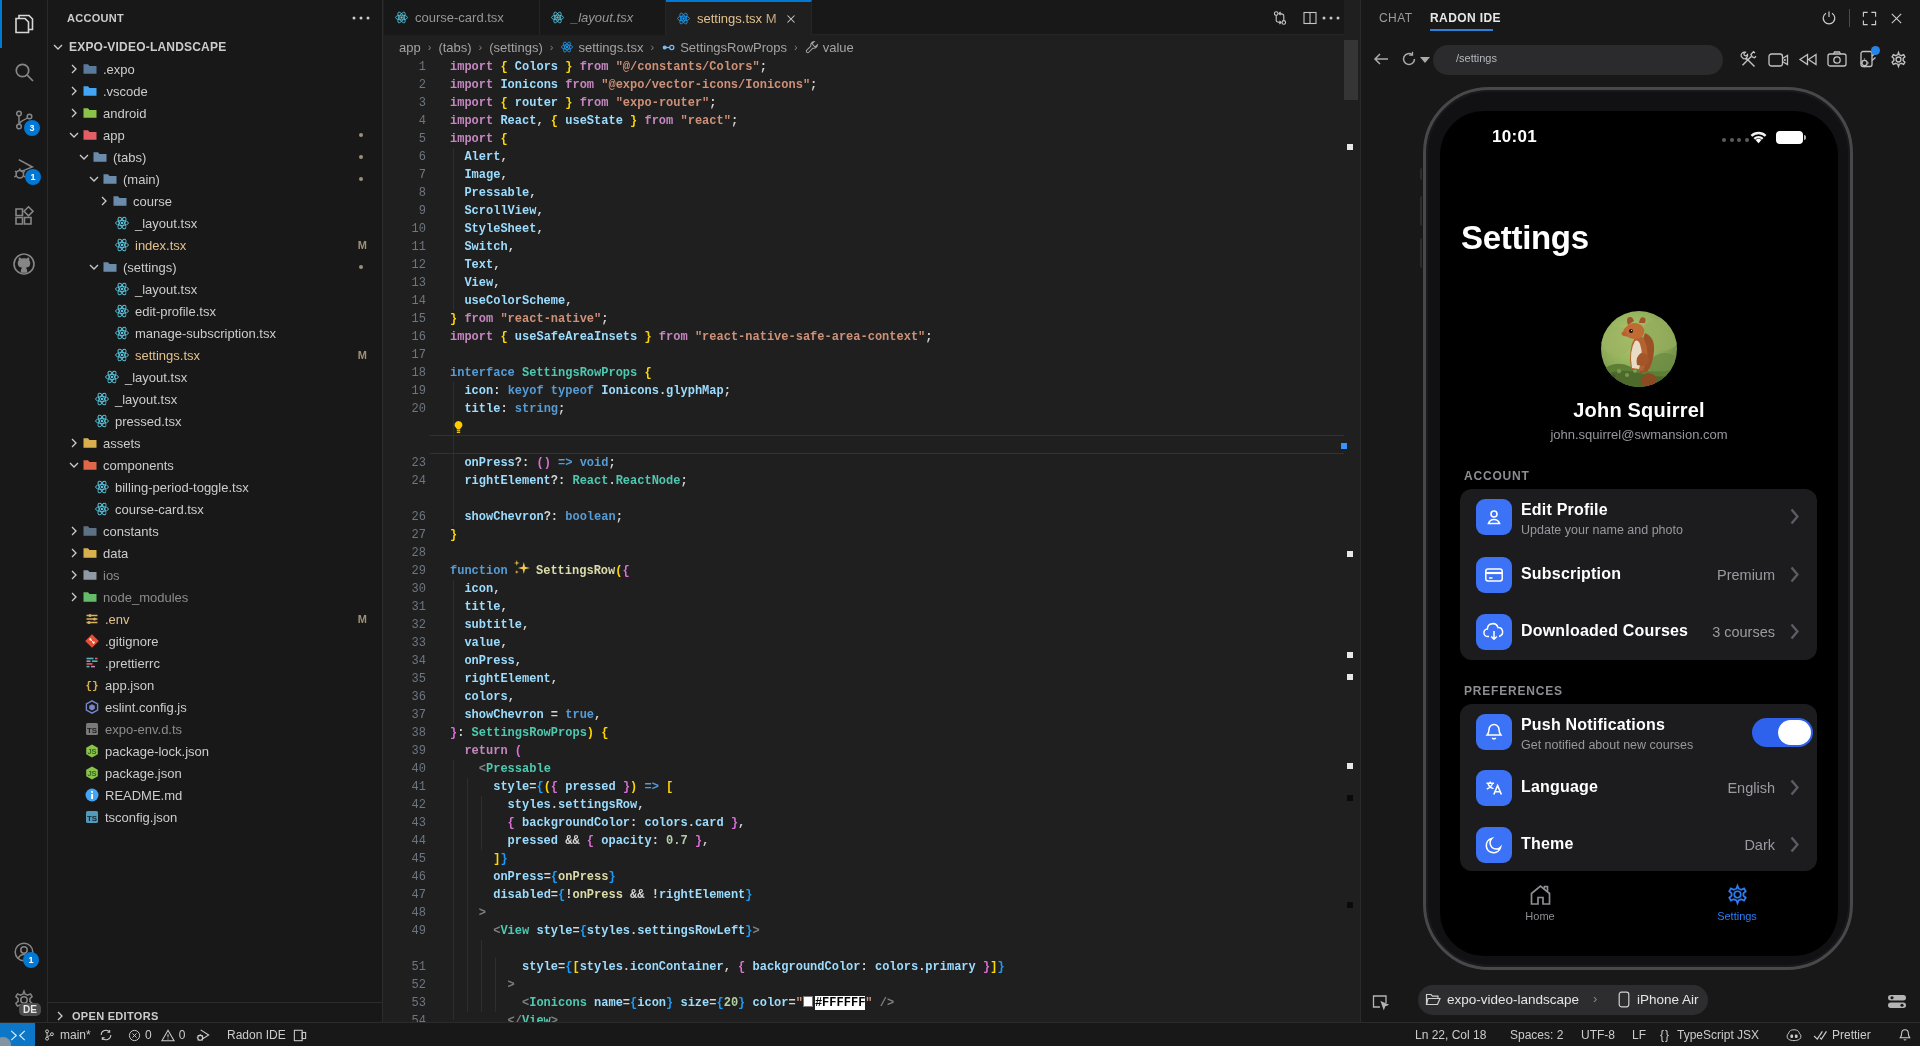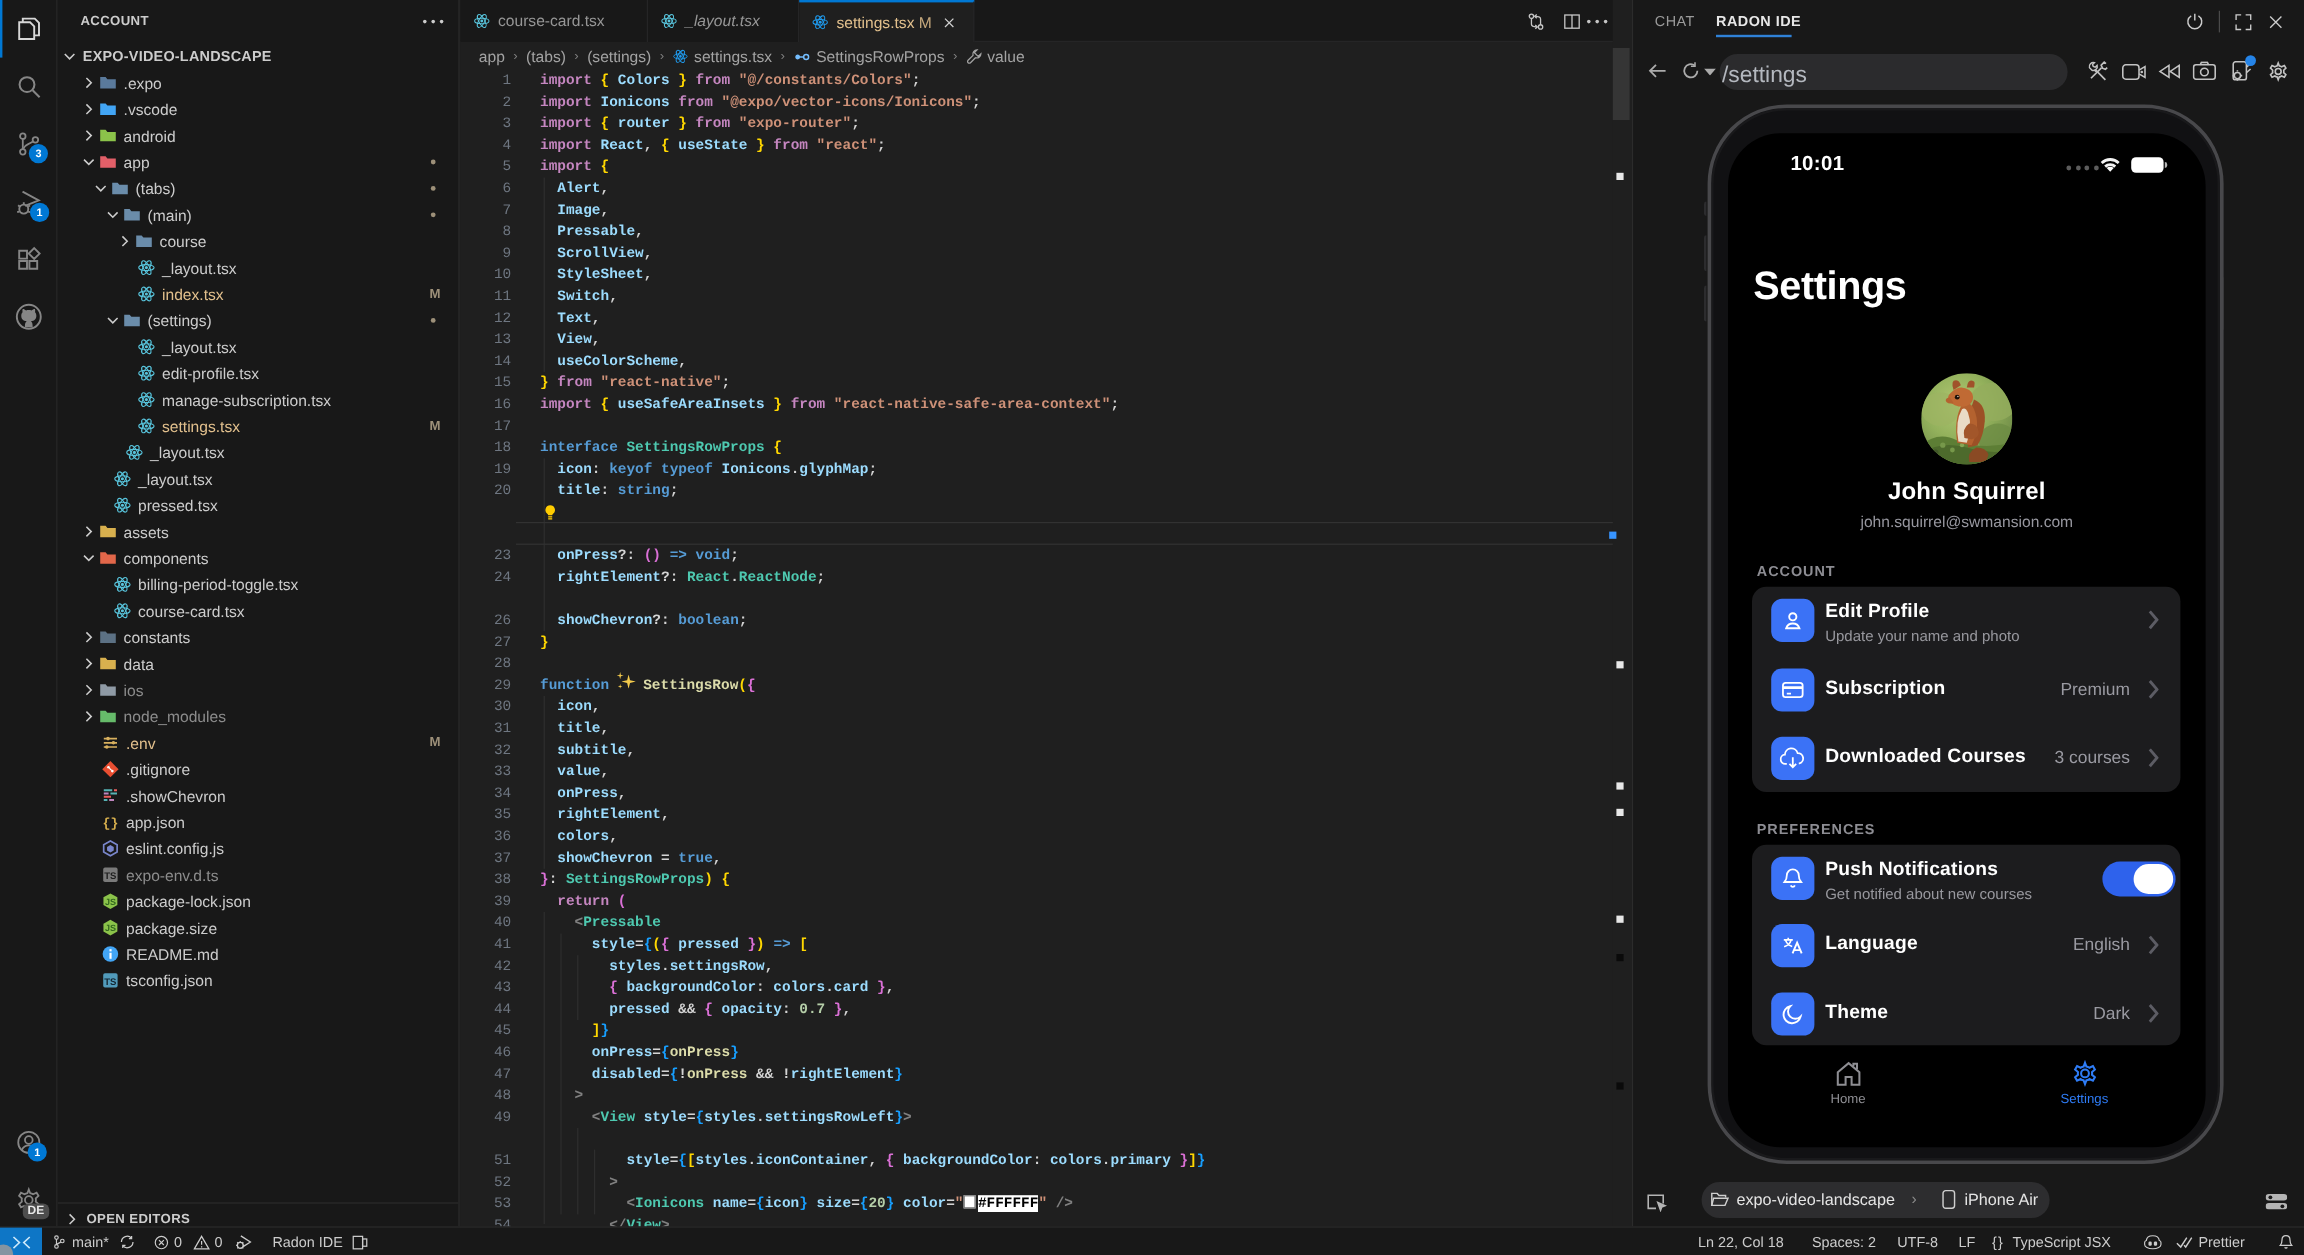--- a/index.html
+++ b/index.html
@@ -430,21 +430,21 @@
         <g stroke-width="1.6">
           <path d="M2.5 3.5h7" stroke="#56b3b4"></path>
           <path d="M11 3.5h2.5" stroke="#ea5e5e"></path>
           <path d="M2.5 6.2h4" stroke="#bf85bf"></path>
           <path d="M8 6.2h5.5" stroke="#56b3b4"></path>
           <path d="M2.5 8.9h6" stroke="#ea5e5e"></path>
           <path d="M2.5 11.6h3" stroke="#56b3b4"></path>
           <path d="M7 11.6h4" stroke="#bf85bf"></path>
         </g>
       </svg>
-      <span class="lbl">.showChevron</span>
+      <span class="lbl">.prettierrc</span>
     </div>
   <div class="tr" style="top:674px;padding-left:18px">
       <span class="sp16" style="width:18px"></span>
       <svg class="fic" viewBox="0 0 16 16">
         <text x="8" y="12" font-size="11" font-weight="bold" fill="#d8b04e" text-anchor="middle" font-family="Liberation Mono, monospace">{}</text>
       </svg>
       <span class="lbl">app.json</span>
     </div>
   <div class="tr" style="top:696px;padding-left:18px">
       <span class="sp16" style="width:18px"></span>
@@ -469,21 +469,21 @@
         <text x="8" y="11" font-size="7.5" font-weight="bold" fill="#33691e" text-anchor="middle">JS</text>
       </svg>
       <span class="lbl">package-lock.json</span>
     </div>
   <div class="tr" style="top:762px;padding-left:18px">
       <span class="sp16" style="width:18px"></span>
       <svg class="fic" viewBox="0 0 16 16">
         <path fill="#8bc34a" d="M8 1.5 L13.8 4.8 L13.8 11.2 L8 14.5 L2.2 11.2 L2.2 4.8 Z"></path>
         <text x="8" y="11" font-size="7.5" font-weight="bold" fill="#33691e" text-anchor="middle">JS</text>
       </svg>
-      <span class="lbl">package.size</span>
+      <span class="lbl">package.json</span>
     </div>
   <div class="tr" style="top:784px;padding-left:18px">
       <span class="sp16" style="width:18px"></span>
       <svg class="fic" viewBox="0 0 16 16">
         <circle cx="8" cy="8" r="6.5" fill="#42a5f5"></circle>
         <rect x="7.2" y="4" width="1.8" height="1.8" fill="#fff"></rect>
         <rect x="7.2" y="7" width="1.8" height="5" fill="#fff"></rect>
       </svg>
       <span class="lbl">README.md</span>
     </div>
@@ -708,21 +708,21 @@
         <path d="M13.5 8 a5.5 5.5 0 1 1 -2.2 -4.4"></path>
         <path d="M11.5 0.8 L11.5 4.2 L8.1 4.2" stroke-width="1.3"></path>
       </svg>
   </div>
   <div class="abs" style="left:59px;top:57px;color:#ababab">
     <svg width="10" height="6" viewBox="0 0 10 6" fill="currentColor">
         <path d="M0 0 L10 0 L5 6 Z"></path>
       </svg>
   </div>
   <div class="abs" style="left:72px;top:45px;width:290px;height:30px;border-radius:15px;background:#2b2b2d"></div>
-  <div class="abs" style="left:74px;top:52px;font-size:19px;color:#b4b8bf">/settings</div>
+  <div class="abs" style="left:95px;top:52px;font-size:11px;color:#b4b8bf">/settings</div>
   <div class="abs" style="left:378px;top:50px;color:#c2c2c2">
     <svg width="19" height="19" viewBox="0 0 19 19" fill="none" stroke="currentColor" stroke-width="1.4">
         <path d="M2.2 6.4 A3.4 3.4 0 0 1 6.4 2.2 L4.8 3.8 L5.4 5.4 L7 6 L8.6 4.4 A3.4 3.4 0 0 1 4.4 8.6 Z" stroke-width="1.2"></path>
         <path d="M7.5 8.5 L15.5 16.5"></path>
         <path d="M16 3 L14.5 1.8 L12 4.3 L13 6.8 L15.5 7.8 L17 6.3"></path>
         <path d="M12.2 6.5 L3.5 15.2"></path>
         <path d="M7.8 8.2 L6.5 9.5" stroke-width="2"></path>
       </svg>
   </div>
   <div class="abs" style="left:407px;top:53px;color:#c2c2c2">

